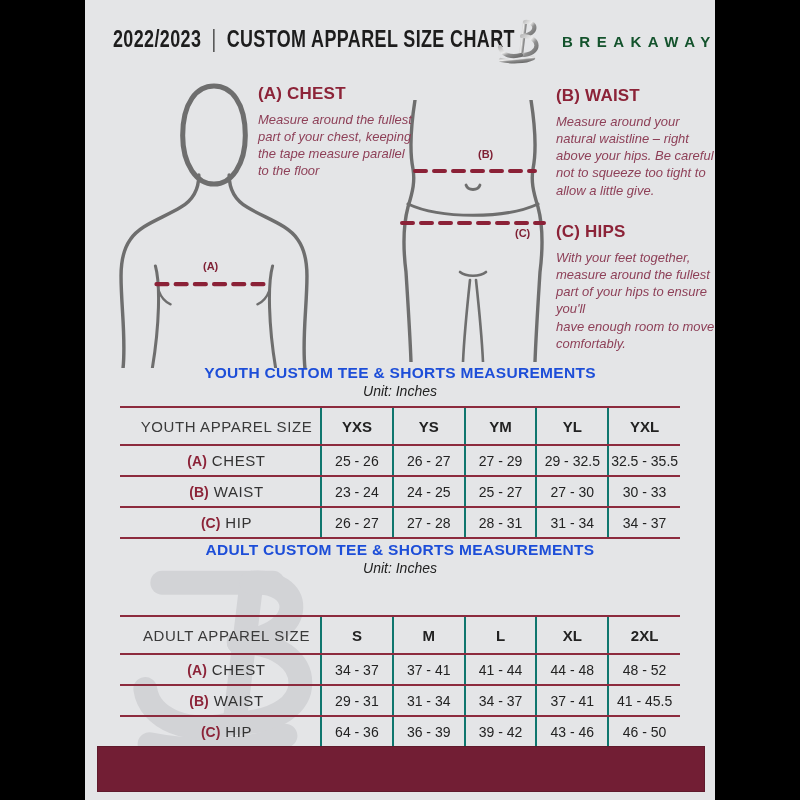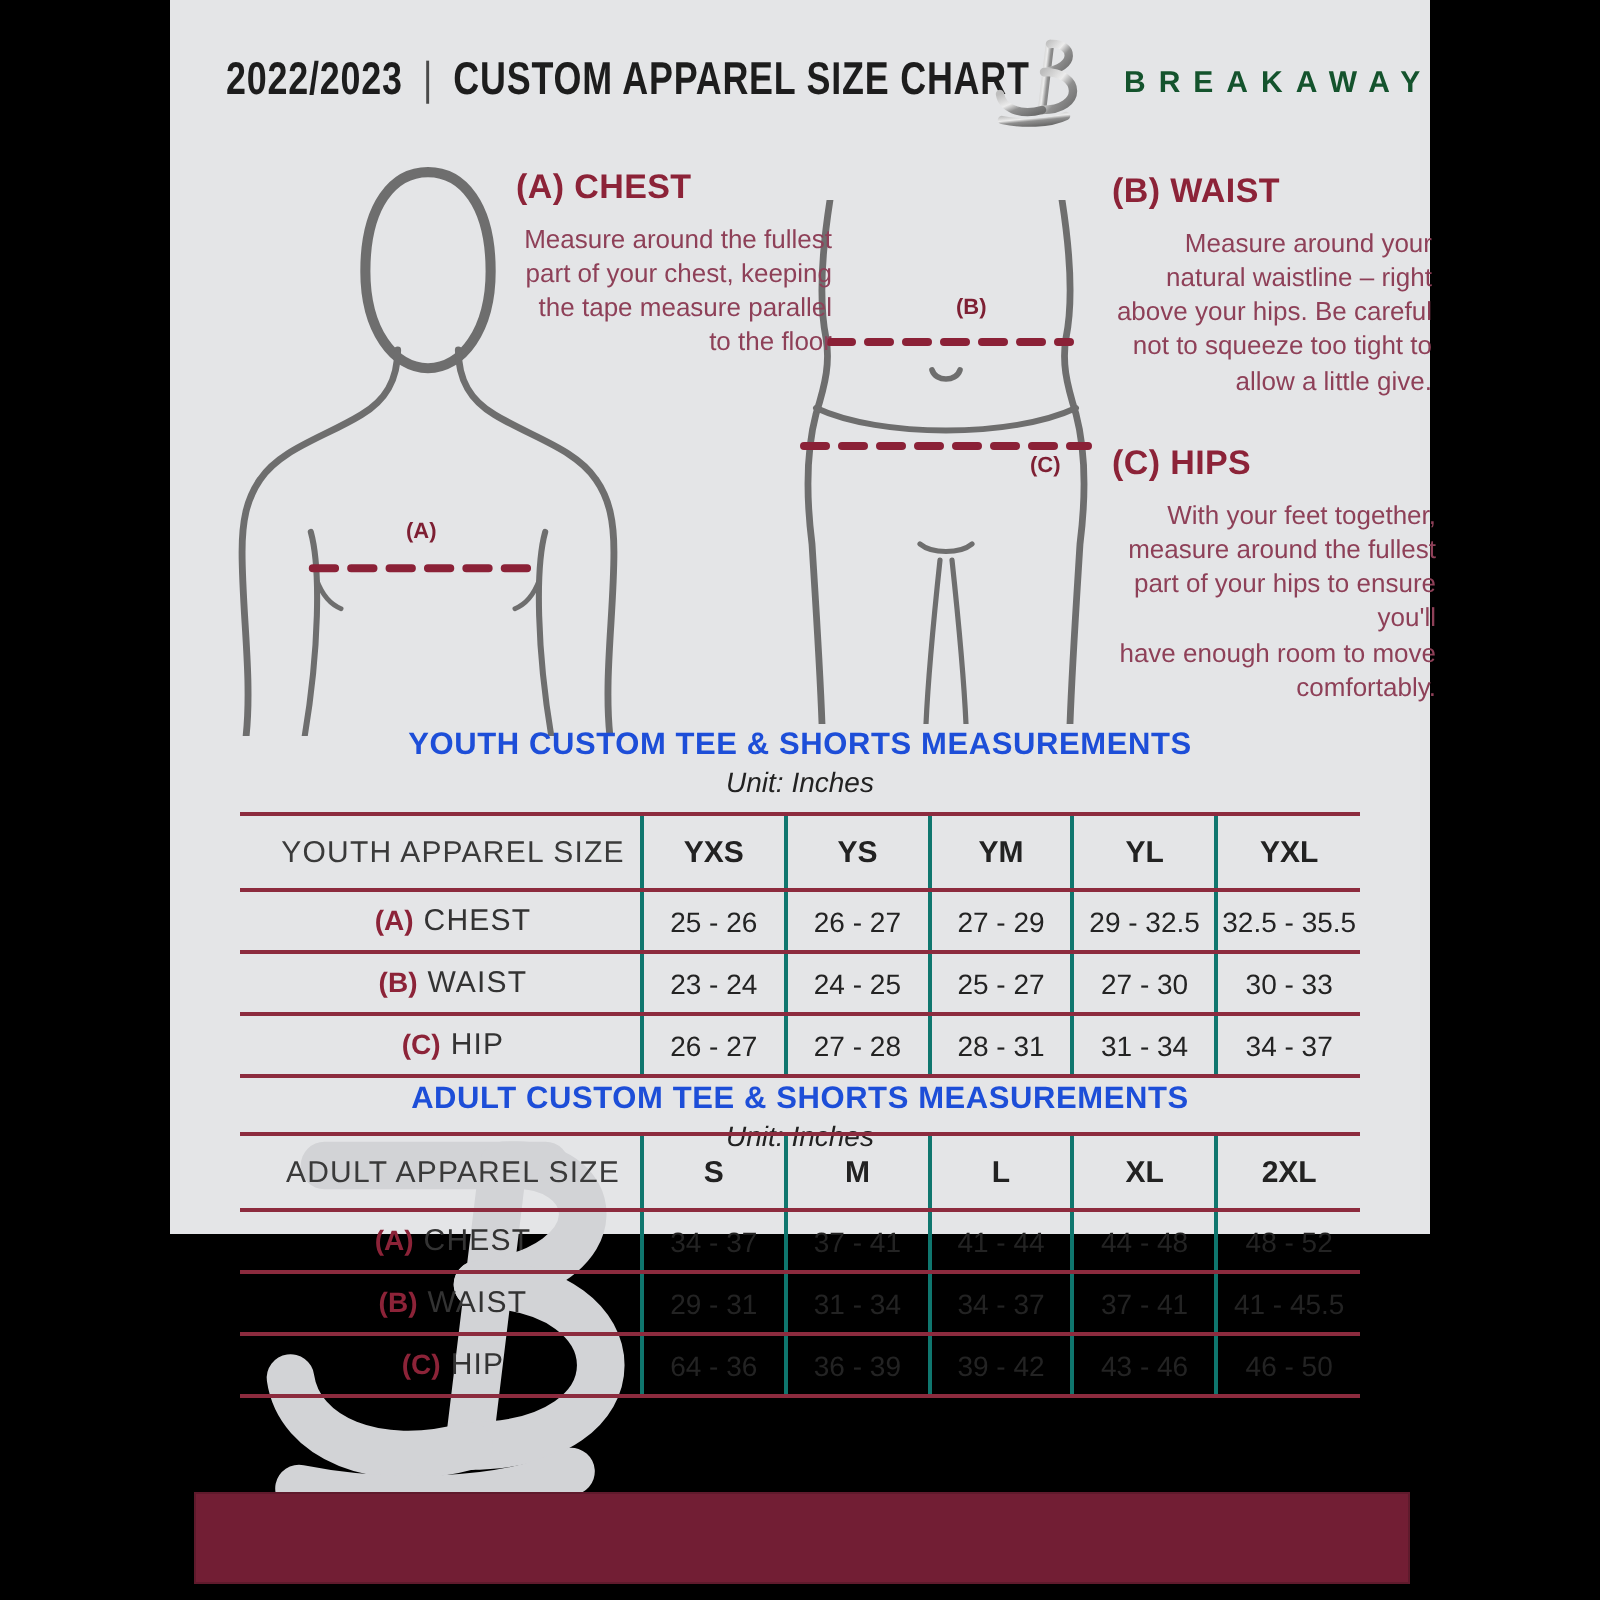--- a/index.html
+++ b/index.html
@@ -1,30 +1,30 @@
 <!DOCTYPE html>
 <html><head>
 <meta charset="utf-8">
 <style>
   html,body{margin:0;padding:0;width:800px;height:800px;background:#000;overflow:hidden;
     font-family:"Liberation Sans",sans-serif;}
-  .page{position:absolute;left:85px;top:0;width:630px;height:617px;background:#e4e5e7;}
+  .page{position:absolute;left:85px;top:0;width:630px;height:800px;background:#e4e5e7;}
 
   
   .title-wrap{position:absolute;left:28px;top:26px;font-weight:700;font-size:23px;color:#1d1d1d;
     transform:scaleX(.78);transform-origin:left center;white-space:nowrap;letter-spacing:.5px;z-index:2;}
   .pipe{font-weight:400;color:#4a4a4a;margin:0 13px;}
   .logo{position:absolute;left:406px;top:12px;z-index:2;}
   .brand-name{position:absolute;left:477px;top:33px;font-size:15px;font-weight:700;
     letter-spacing:6.5px;color:#14532d;z-index:2;}
 
   
   .instr{position:absolute;z-index:2;}
   .instr h3{margin:0 0 7px 0;font-size:17px;font-weight:700;color:#8c2338;letter-spacing:.2px;}
-  .instr p{margin:0;font-size:13px;color:#8e4058;line-height:1.32;white-space:pre-line;text-align:right;}
+  .instr p{margin:0;font-size:13px;font-style:italic;color:#8e4058;line-height:1.32;white-space:pre-line;}
   .instr-a{left:173px;top:84px;width:158px;}
   .instr-b{left:471px;top:86px;width:160px;}
   .instr-c{left:471px;top:222px;width:162px;}
 
   
   .figure{position:absolute;z-index:1;}
   .fig-left{left:33px;top:78px;width:192px;height:290px;}
   .fig-right{left:313px;top:100px;width:150px;height:262px;}
   .fig-label{position:absolute;font-size:11px;font-weight:700;color:#7e1f33;z-index:2;}
 
@@ -38,21 +38,21 @@
   .size-table{position:absolute;left:35px;width:560px;border-collapse:collapse;table-layout:fixed;z-index:2;}
   .size-table th,.size-table td{border-top:2px solid #8c2b3e;border-bottom:2px solid #8c2b3e;
     border-left:2px solid #0f766e;text-align:center;}
   .size-table th:first-child,.size-table td:first-child{border-left:none;text-align:center;
     padding-left:14px;width:185px;}
   .size-table th{height:34px;font-size:15px;font-weight:700;color:#222;}
   .size-table th.label-col{font-weight:400;letter-spacing:.6px;color:#3a3a3a;}
   .size-table td{height:27px;font-size:14px;color:#232323;}
   .pfx{color:#8c2338;font-weight:700;margin-right:5px;}
   .row-label{letter-spacing:.6px;color:#333;font-size:15px;}
-  .youth{top:406px;} .adult{top:566px;}
+  .youth{top:406px;} .adult{top:615px;}
   .t-youth-title{top:364px;} .t-youth-unit{top:383px;}
   .t-adult-title{top:541px;} .t-adult-unit{top:560px;}
 
   
   .watermark{position:absolute;left:22px;top:540px;z-index:0;}
   .footer-bar{position:absolute;left:12px;top:746px;width:606px;height:44px;background:#721e34;
     border:1px solid #5f1a2c;z-index:3;}
 </style>
 </head>
 <body>

